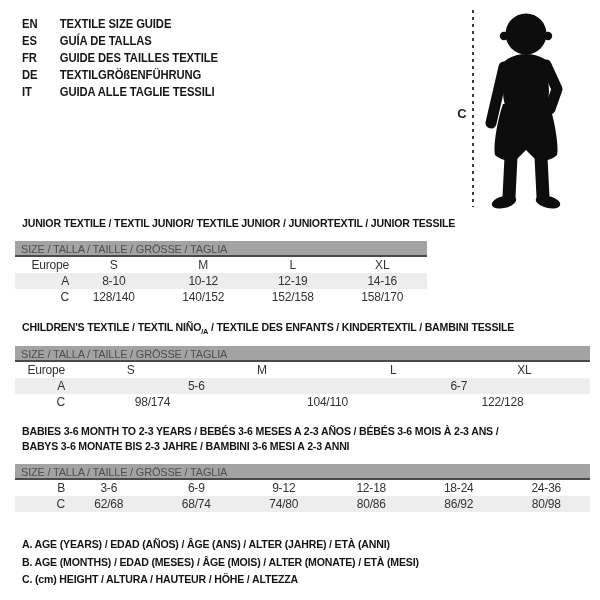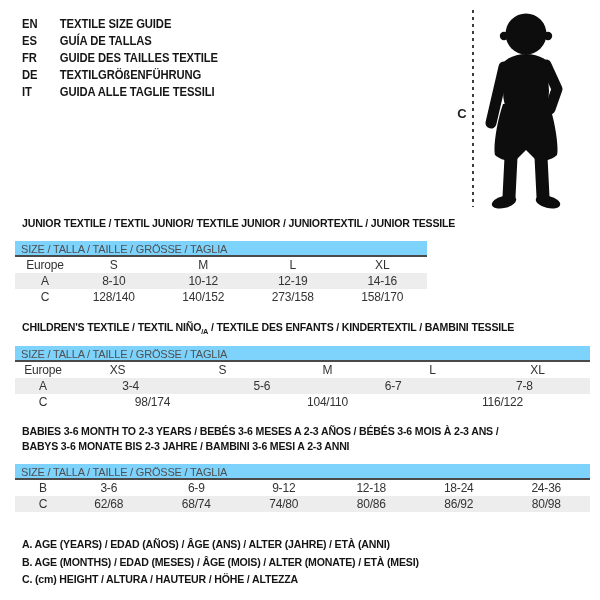--- a/index.html
+++ b/index.html
@@ -37,30 +37,30 @@
   .title-1{top:217px;}
   .title-2{top:321px;}
   .title-3{top:424px; line-height:14.5px;}
   .sub{font-size:8px; position:relative; top:2.5px;}
   
   .table{position:absolute; left:15px;}
   .table-1{top:241px; width:412px;}
   .table-2{top:346px; width:575px;}
   .table-3{top:464px; width:575px;}
   .size-bar{
-    height:16px; line-height:16px; background:#7dd3fc;
+    height:16px; line-height:16px; background:#a3a3a3;
     border-bottom:2px solid #4a4a4a;
     color:#4f4f4f; font-size:11px; letter-spacing:-0.2px;
     padding-left:6px; box-sizing:border-box;
   }
   .trow{display:flex; height:16px; line-height:16px; font-size:12px;
         color:#333; letter-spacing:-0.2px;}
   .trow.shaded{background:#ededed;}
   .cell{display:block; white-space:nowrap;}
-  .cell.lab{box-sizing:border-box; padding-left:6px; text-align:center;}
+  .cell.lab{box-sizing:border-box; padding-left:6px; text-align:right;}
   .table-1 .cell.lab{flex:0 0 54px;}
   .table-2 .cell.lab, .table-3 .cell.lab{flex:0 0 50px;}
   .cell.val{flex:1; text-align:center;}
   
   .notes{
     position:absolute; left:22px; top:536px;
     font-size:11.5px; font-weight:700; color:#141414;
     line-height:17.5px; letter-spacing:-0.2px; white-space:nowrap;
     transform:scaleX(0.92); transform-origin:0 0;
   }
@@ -128,48 +128,45 @@
         <span class="cell lab">A</span>
         <span class="cell val">8-10</span>
         <span class="cell val">10-12</span>
         <span class="cell val">12-19</span>
         <span class="cell val">14-16</span>
       </div>
       <div class="trow">
         <span class="cell lab">C</span>
         <span class="cell val">128/140</span>
         <span class="cell val">140/152</span>
-        <span class="cell val">273/158</span>
+        <span class="cell val">152/158</span>
         <span class="cell val">158/170</span>
       </div>
     </div>
 
   <div class="tbl-title title-2"><span>CHILDREN'S TEXTILE / TEXTIL NIÑO</span><span class="sub">/A</span><span> / TEXTILE DES ENFANTS / KINDERTEXTIL / BAMBINI TESSILE</span></div>
   <div class="table table-2">
       <div class="size-bar">SIZE / TALLA / TAILLE / GRÖSSE / TAGLIA</div>
       <div class="trow">
         <span class="cell lab">Europe</span>
-        <span class="cell val">XS</span>
         <span class="cell val">S</span>
         <span class="cell val">M</span>
         <span class="cell val">L</span>
         <span class="cell val">XL</span>
       </div>
       <div class="trow shaded">
         <span class="cell lab">A</span>
-        <span class="cell val">3-4</span>
         <span class="cell val">5-6</span>
         <span class="cell val">6-7</span>
-        <span class="cell val">7-8</span>
       </div>
       <div class="trow">
         <span class="cell lab">C</span>
         <span class="cell val">98/174</span>
         <span class="cell val">104/110</span>
-        <span class="cell val">116/122</span>
+        <span class="cell val">122/128</span>
       </div>
     </div>
 
   <div class="tbl-title title-3">
     <div>BABIES 3-6 MONTH TO 2-3 YEARS / BEBÉS 3-6 MESES A 2-3 AÑOS / BÉBÉS 3-6 MOIS À 2-3 ANS /</div>
     <div>BABYS 3-6 MONATE BIS 2-3 JAHRE / BAMBINI 3-6 MESI A 2-3 ANNI</div>
   </div>
   <div class="table table-3">
       <div class="size-bar">SIZE / TALLA / TAILLE / GRÖSSE / TAGLIA</div>
       <div class="trow">

